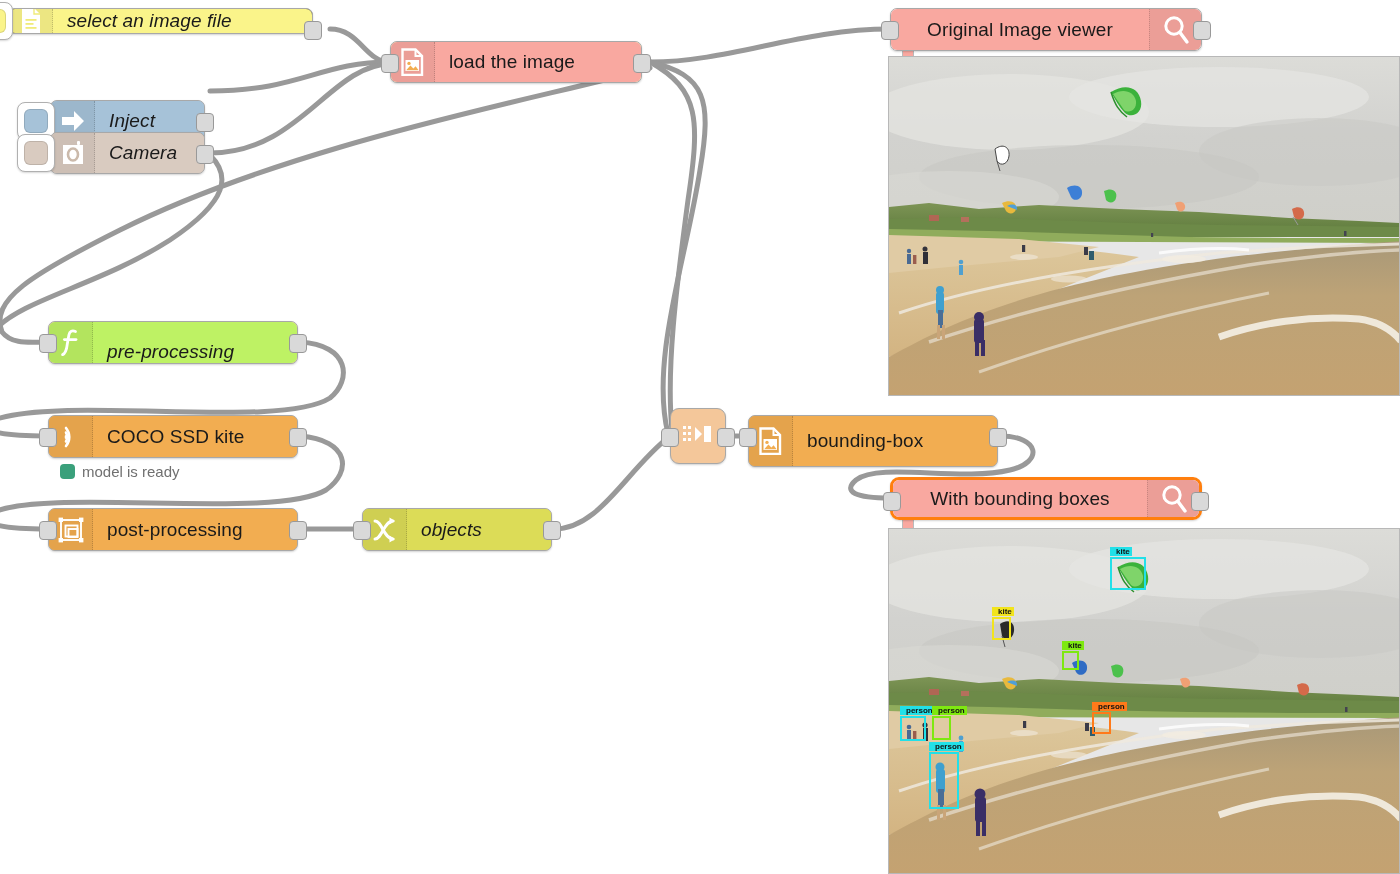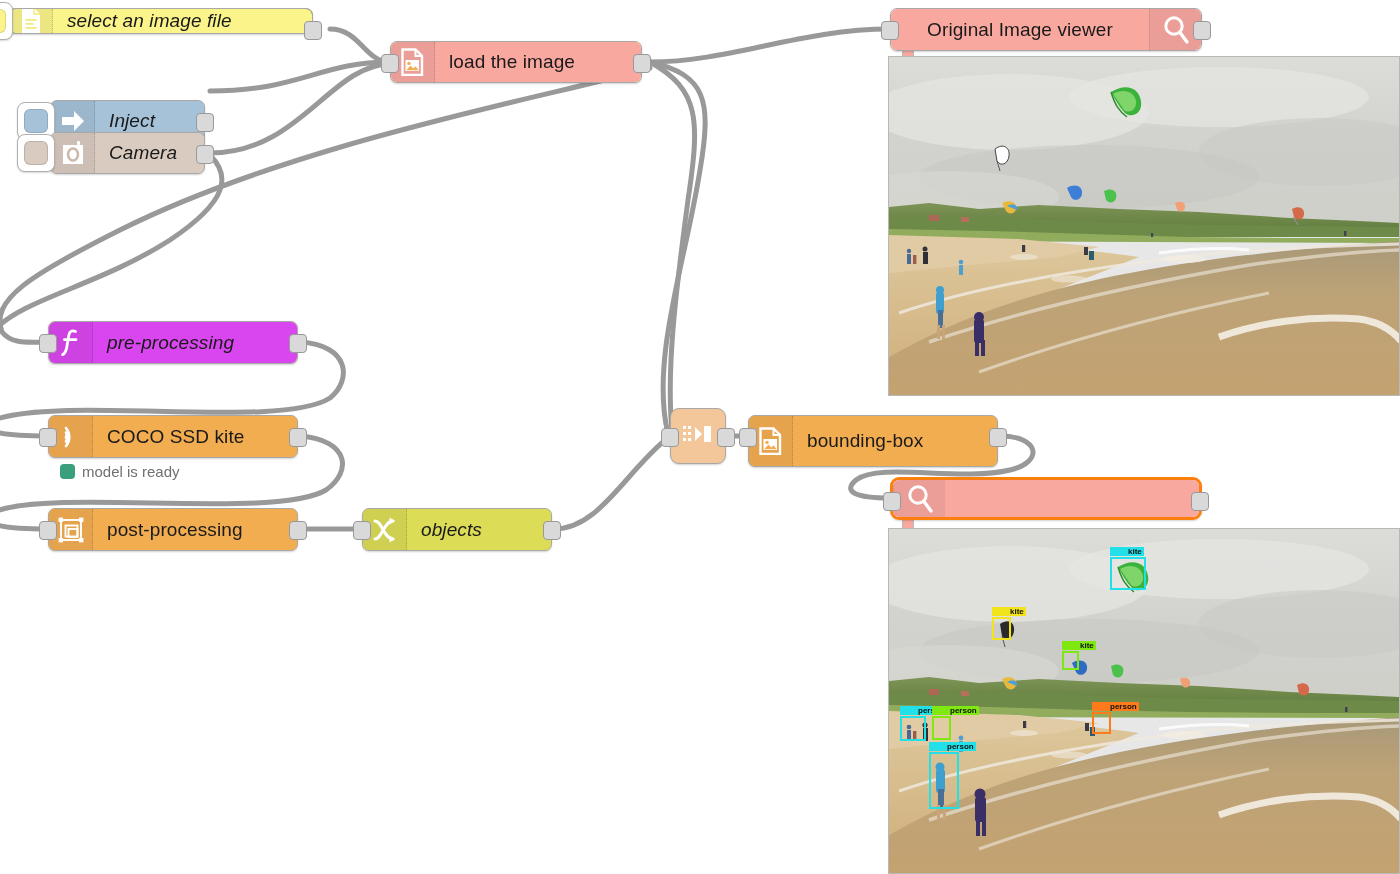--- a/index.html
+++ b/index.html
@@ -160,21 +160,21 @@
     z-index: 5;
   }
 
   
   .det-box { position: absolute; border: 2px solid; z-index: 6; }
   .det-tag {
     position: absolute;
     font-size: 8px;
     font-weight: bold;
     line-height: 1.05;
-    padding: 1px 2px 0 18px;
+    padding: 1px 2px 0 6px;
     color: #111;
     white-space: nowrap;
     z-index: 7;
     font-family: "Liberation Sans", sans-serif;
   }
 </style>
 </head>
 <body>
 
 <div id="canvas">
@@ -478,21 +478,21 @@
               <circle cx="9" cy="15.4" r="1.7" fill="#f2ad51"></circle>
               <path d="M6.2 22.2 L10.4 17.4 L13.4 20.4 L15.6 18.2 L18.6 22.2 Z" fill="#f2ad51"></path>
             </svg>
           </div>
           <div class="node-label">load the image</div>
         </div>
         <div class="port in" style="top:11.5px;"></div>
         <div class="port out" style="top:11.5px;"></div>
       </div>
       <div class="node" style="left: 48px; top: 321px; width: 250px; height: 43px; background: rgb(252, 217, 176);">
-        <div class="node-body" style="background:#d946ef;">
+        <div class="node-body" style="background:#bef264;align-items:flex-end;">
           <div class="node-icon">
             <svg width="22" height="30" viewBox="0 0 22 30">
               <path d="M15.5 3.5 C12.2 2.2 9.6 3.2 8.9 7 L7.3 16 C6.6 22.5 5 25.6 2.6 26.6" fill="none" stroke="#ffffff" stroke-width="2.8" stroke-linecap="round"></path>
               <path d="M4.4 11.6 h11.6" fill="none" stroke="#ffffff" stroke-width="2.8" stroke-linecap="round"></path>
             </svg>
           </div>
           <div class="node-label italic">pre-processing</div>
         </div>
         <div class="port in" style="top:12px;"></div>
         <div class="port out" style="top:12px;"></div>
@@ -590,20 +590,21 @@
               <circle cx="13" cy="12" r="8.2" fill="none" stroke="#ffffff" stroke-width="3"></circle>
               <path d="M19 18.6 L26 28" fill="none" stroke="#ffffff" stroke-width="3.4" stroke-linecap="round"></path>
             </svg>
           </div>
         </div>
         <div class="port in" style="top:12px;"></div>
         <div class="port out" style="top:12px;"></div>
       </div>
       <div class="node viewer selected" style="left: 890px; top: 477px; width: 312px; height: 43px;">
         <div class="node-body" style="background:#f9a8a0;">
+          <div class="node-label center">With bounding boxes</div>
           <div class="zone-zoom">
             <svg width="30" height="32" viewBox="0 0 30 32">
               <circle cx="13" cy="12" r="8.2" fill="none" stroke="#ffffff" stroke-width="3"></circle>
               <path d="M19 18.6 L26 28" fill="none" stroke="#ffffff" stroke-width="3.4" stroke-linecap="round"></path>
             </svg>
           </div>
         </div>
         <div class="port in" style="top:12px;"></div>
         <div class="port out" style="top:12px;"></div>
       </div>

